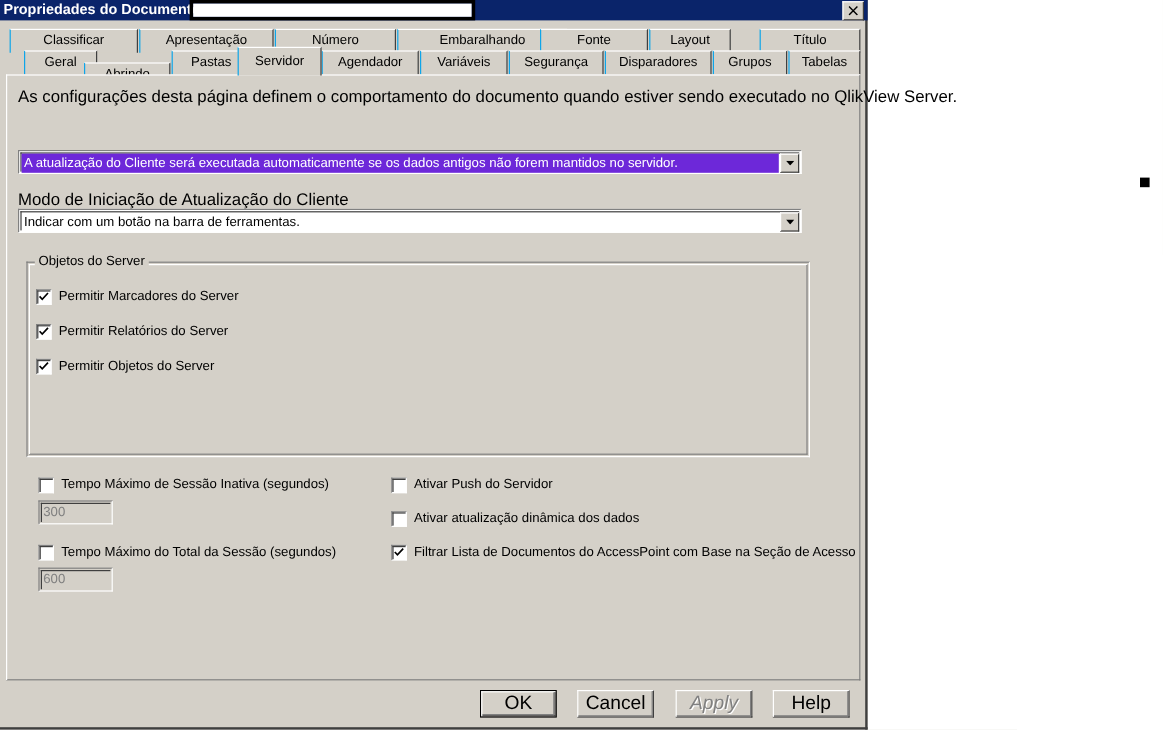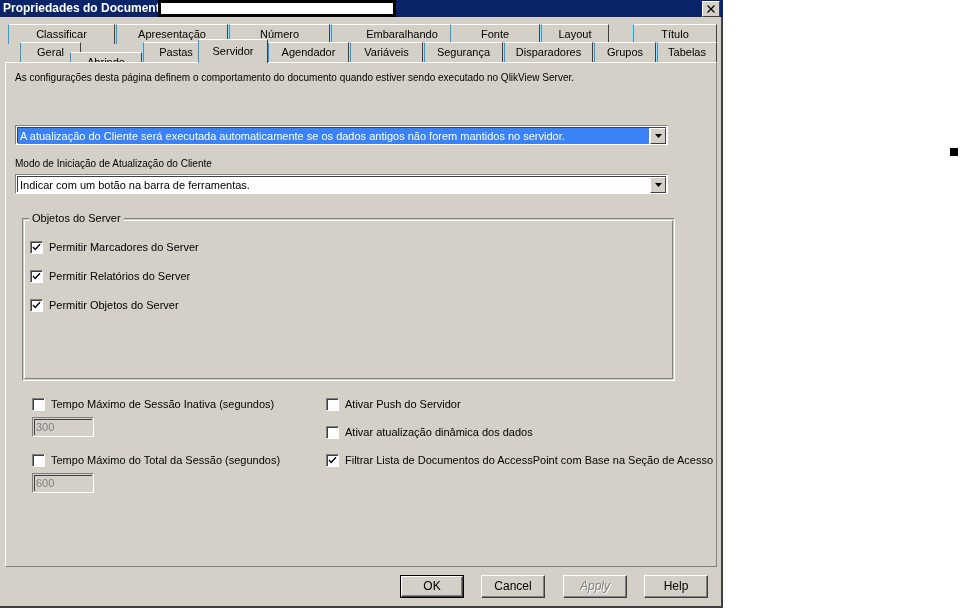--- a/index.html
+++ b/index.html
@@ -133,21 +133,21 @@
     box-sizing: border-box;
     background: #d4d0c8;
     border-top: 1px solid #ffffff;
     border-left: 1px solid #ffffff;
     border-right: 1px solid #808080;
     border-bottom: 1px solid #808080;
   }
 
   .static-text {
     position: absolute;
-    font-size: 10px;
+    font-size: 14px;
     color: #000000;
     white-space: nowrap;
   }
 
   
   .combo {
     position: absolute;
     height: 20px;
     box-sizing: border-box;
     background: #ffffff;
@@ -169,21 +169,21 @@
     left: 0px; top: 0px; right: 17px;
     height: 16px;
     line-height: 16px;
     font-size: 11px;
     padding-left: 2px;
     white-space: nowrap;
     overflow: hidden;
     color: #000000;
   }
   .combo-value.selected {
-    background: #3b82f6;
+    background: #6d28d9;
     color: #ffffff;
   }
   .combo-arrow {
     position: absolute;
     right: 0px;
     top: 0px;
     width: 16px;
     height: 16px;
     background: #d4d0c8;
     border-top: 1px solid #ffffff;
@@ -296,21 +296,21 @@
     position: absolute;
     top: 575px;
     height: 23px;
     width: 64px;
     box-sizing: border-box;
     background: #d4d0c8;
     border-top: 1px solid #ffffff;
     border-left: 1px solid #ffffff;
     border-right: 1px solid #3f3f3f;
     border-bottom: 1px solid #3f3f3f;
-    font-size: 12px;
+    font-size: 16px;
     color: #000000;
     line-height: 21px;
     text-align: center;
     cursor: default;
     font-family: "Liberation Sans", sans-serif;
   }
   .btn i.inner {
     position: absolute;
     left: 0; top: 0; right: 0; bottom: 0;
     border-right: 1px solid #808080;

